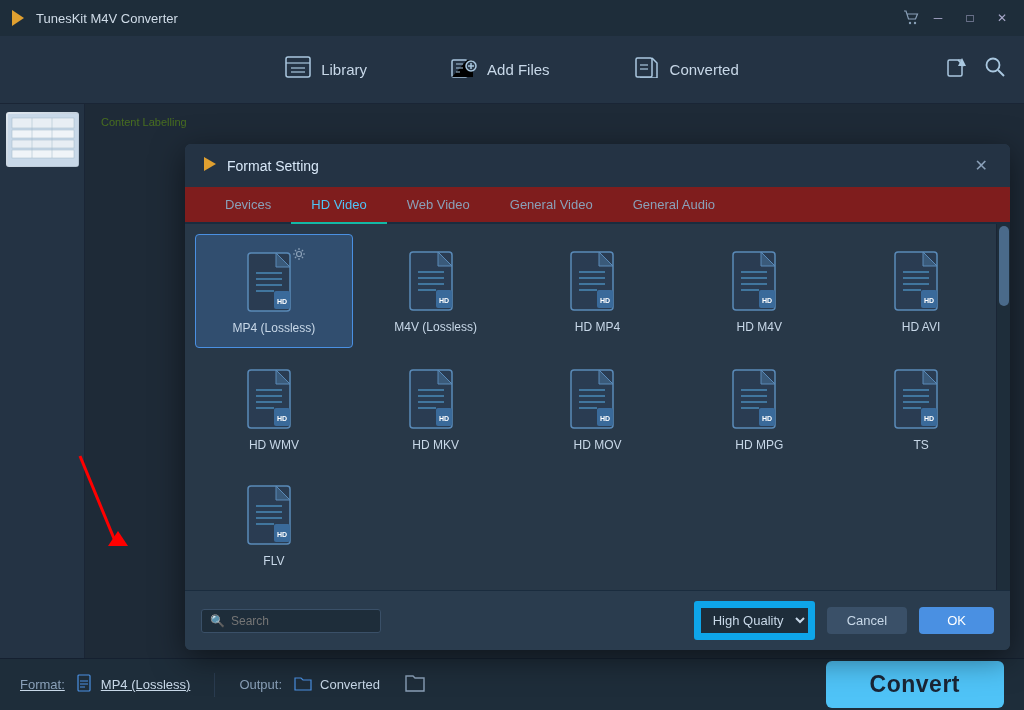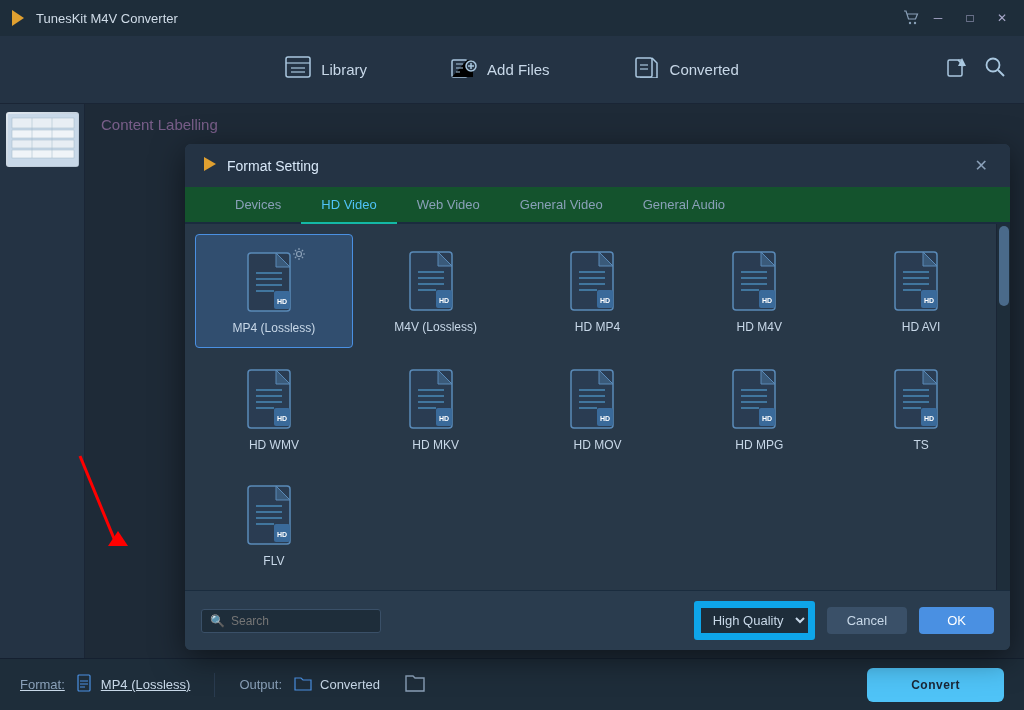--- a/index.html
+++ b/index.html
@@ -120,22 +120,22 @@
       color: #333;
     }
 
     
     .content-area {
       flex: 1;
       padding: 12px 16px;
       position: relative;
     }
     .content-label {
-      color: #f0abfc;
-      font-size: 15px;
+      color: #84cc16;
+      font-size: 11px;
       margin-bottom: 26px;
     }
 
     
     .dialog-overlay {
       position: absolute;
       top: 0; left: 0; right: 0; bottom: 0;
       background: rgba(20,30,40,0.55);
       display: flex;
       align-items: flex-start;
@@ -176,24 +176,24 @@
       font-size: 16px;
       cursor: pointer;
       background: none;
       border: none;
       padding: 2px 6px;
       border-radius: 3px;
     }
 
     
     .dialog-tabs {
-      background: #14532d;
+      background: #7f1d1d;
       display: flex;
       border-bottom: 2px solid #1a2c3e;
-      padding: 0 30px;
+      padding: 0 20px;
     }
     .dialog-tab {
       padding: 10px 20px;
       color: #8aa0b8;
       font-size: 13px;
       cursor: pointer;
       border-bottom: 2px solid transparent;
       margin-bottom: -2px;
     }
     .dialog-tab.active {
@@ -377,21 +377,21 @@
       cursor: pointer;
       color: #8aa0b8;
       font-size: 20px;
     }
     .btn-convert {
       margin-left: auto;
       background: #4fc3f7;
       border: none;
       border-radius: 6px;
       color: #1a2535;
-      font-size: 12px;
+      font-size: 23px;
       font-weight: 600;
       padding: 10px 44px;
       cursor: pointer;
       letter-spacing: 0.5px;
     }
 
     
     .red-arrow {
       position: absolute;
       left: 60px;

